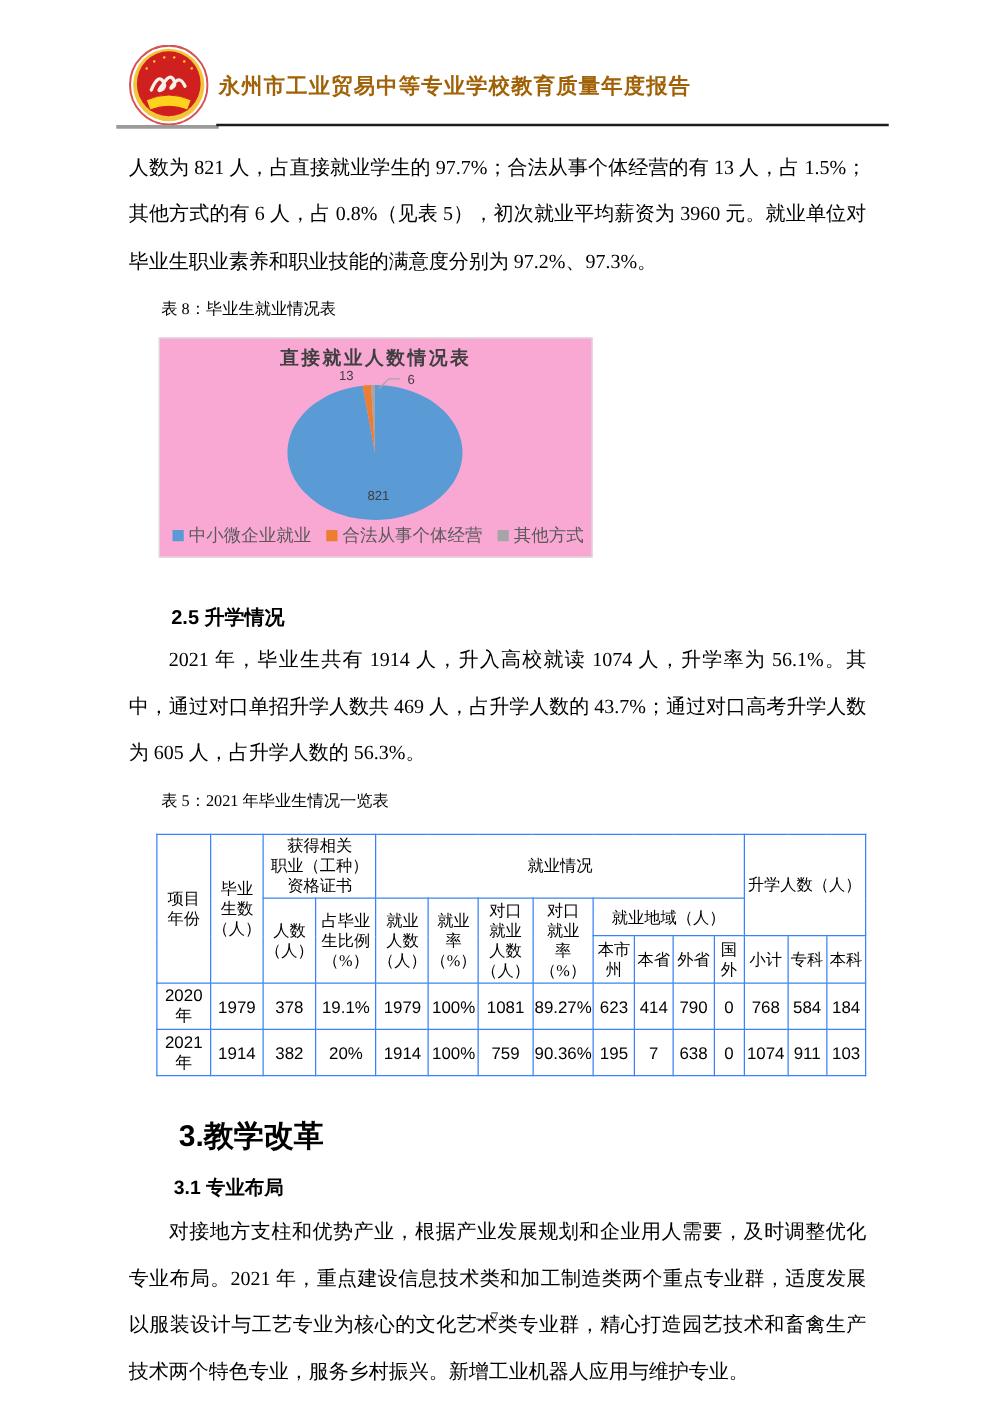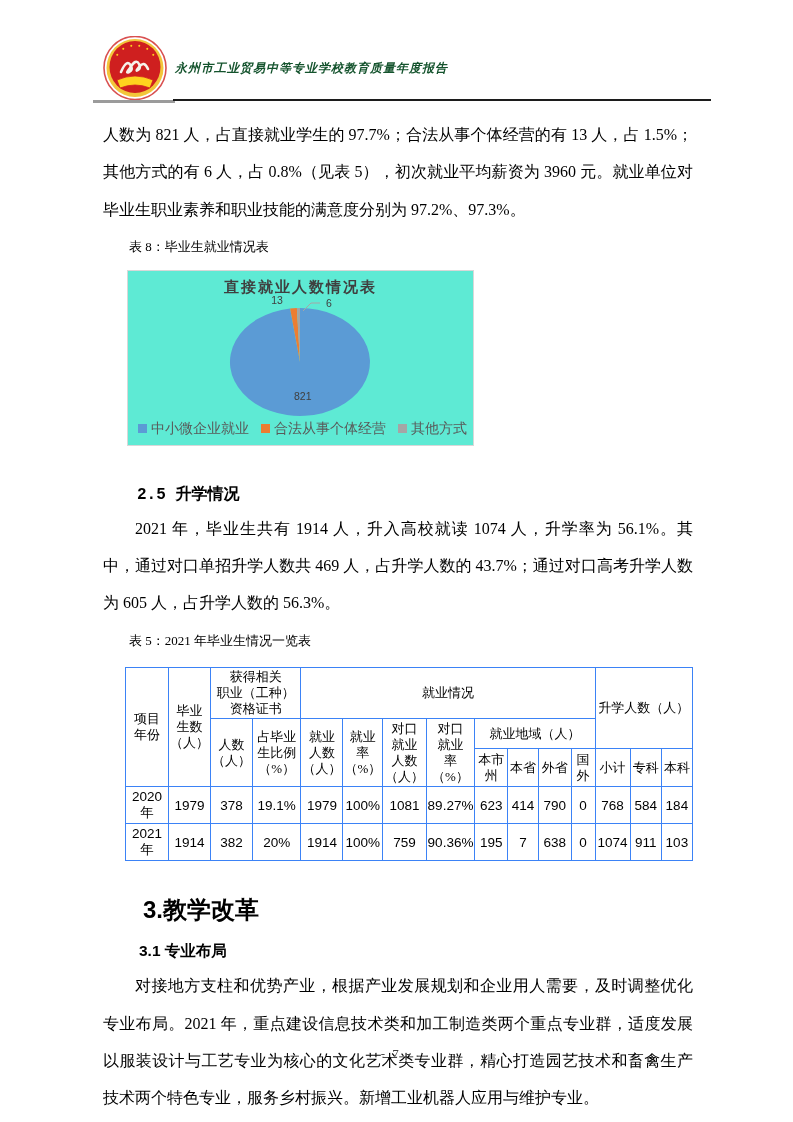--- a/index.html
+++ b/index.html
@@ -4,45 +4,45 @@
 <style>
   html,body{margin:0;padding:0;background:#ffffff;}
   .page{position:relative;width:793px;height:1122px;background:#fff;overflow:hidden;
         font-family:"Liberation Serif",serif;color:#000;}
   .content{position:absolute;left:103px;top:36px;width:590px;}
 
   
   .header{display:flex;align-items:center;height:64px;position:relative;}
   .logo{width:64px;height:64px;flex:0 0 64px;margin-right:8px;position:relative;z-index:2;}
   .header-title{font-family:"Liberation Sans",sans-serif;font-weight:bold;
-                font-size:12px;color:#14532d;letter-spacing:1px;white-space:nowrap;font-style:italic;}
+                font-size:17px;color:#a16207;letter-spacing:1px;white-space:nowrap;}
   .header-rule{position:relative;height:3px;margin-top:-1px;}
   .header-rule .rule-right{position:absolute;left:70px;right:-18px;top:0;height:2px;background:#1c1c1c;}
   .header-rule .rule-left{position:absolute;left:-10px;width:82px;top:1px;height:3px;background:#9b9b9b;}
 
   
   .body-par{font-size:16px;line-height:37.4px;text-align:justify;margin:0;}
   .indent{text-indent:2em;}
   .caption{font-size:13px;line-height:37.4px;margin:0;text-indent:2em;}
   .par-top{margin-top:14px;}
 
   
   .chart-box{width:347px;height:176px;border:1px solid #d8d8d8;margin:4px 0 0 24px;
-             box-sizing:border-box;background:#5eead4;text-align:center;position:relative;}
+             box-sizing:border-box;background:#f9a8d4;text-align:center;position:relative;}
   .chart-title{font-family:"Liberation Sans",sans-serif;font-weight:bold;font-size:15px;
                color:#3f3f3f;margin-top:7px;letter-spacing:2px;line-height:18px;}
   .chart-box svg{display:block;margin:2px auto 0 auto;overflow:visible;}
   .legend{position:absolute;left:4px;right:0;bottom:7px;display:flex;justify-content:center;
           align-items:flex-end;gap:12px;font-family:"Liberation Sans",sans-serif;
           font-size:14px;color:#595959;}
   .legend-item{display:inline-flex;align-items:center;gap:4px;}
   .swatch{width:9px;height:9px;display:inline-block;}
 
   
-  .h-sub{font-family:Liberation Mono, monospace;font-weight:bold;font-size:16px;
+  .h-sub{font-family:Liberation Sans, sans-serif;font-weight:bold;font-size:16px;
          margin:36px 0 2px 34px;line-height:26px;}
   .h-sub2{font-family:"Liberation Sans",sans-serif;font-weight:bold;font-size:15.5px;
           margin:14px 0 4px 36px;line-height:24px;}
   .h-main{font-family:"Liberation Sans",sans-serif;font-weight:bold;font-size:24px;
           margin:34px 0 6px 40px;line-height:30px;}
 
   
   table.data-table{border-collapse:collapse;table-layout:fixed;margin:8px 0 0 22px;
                    font-size:13px;background:#fff;}
   .data-table th,.data-table td{border:1px solid #3b82f6;text-align:center;vertical-align:middle;

